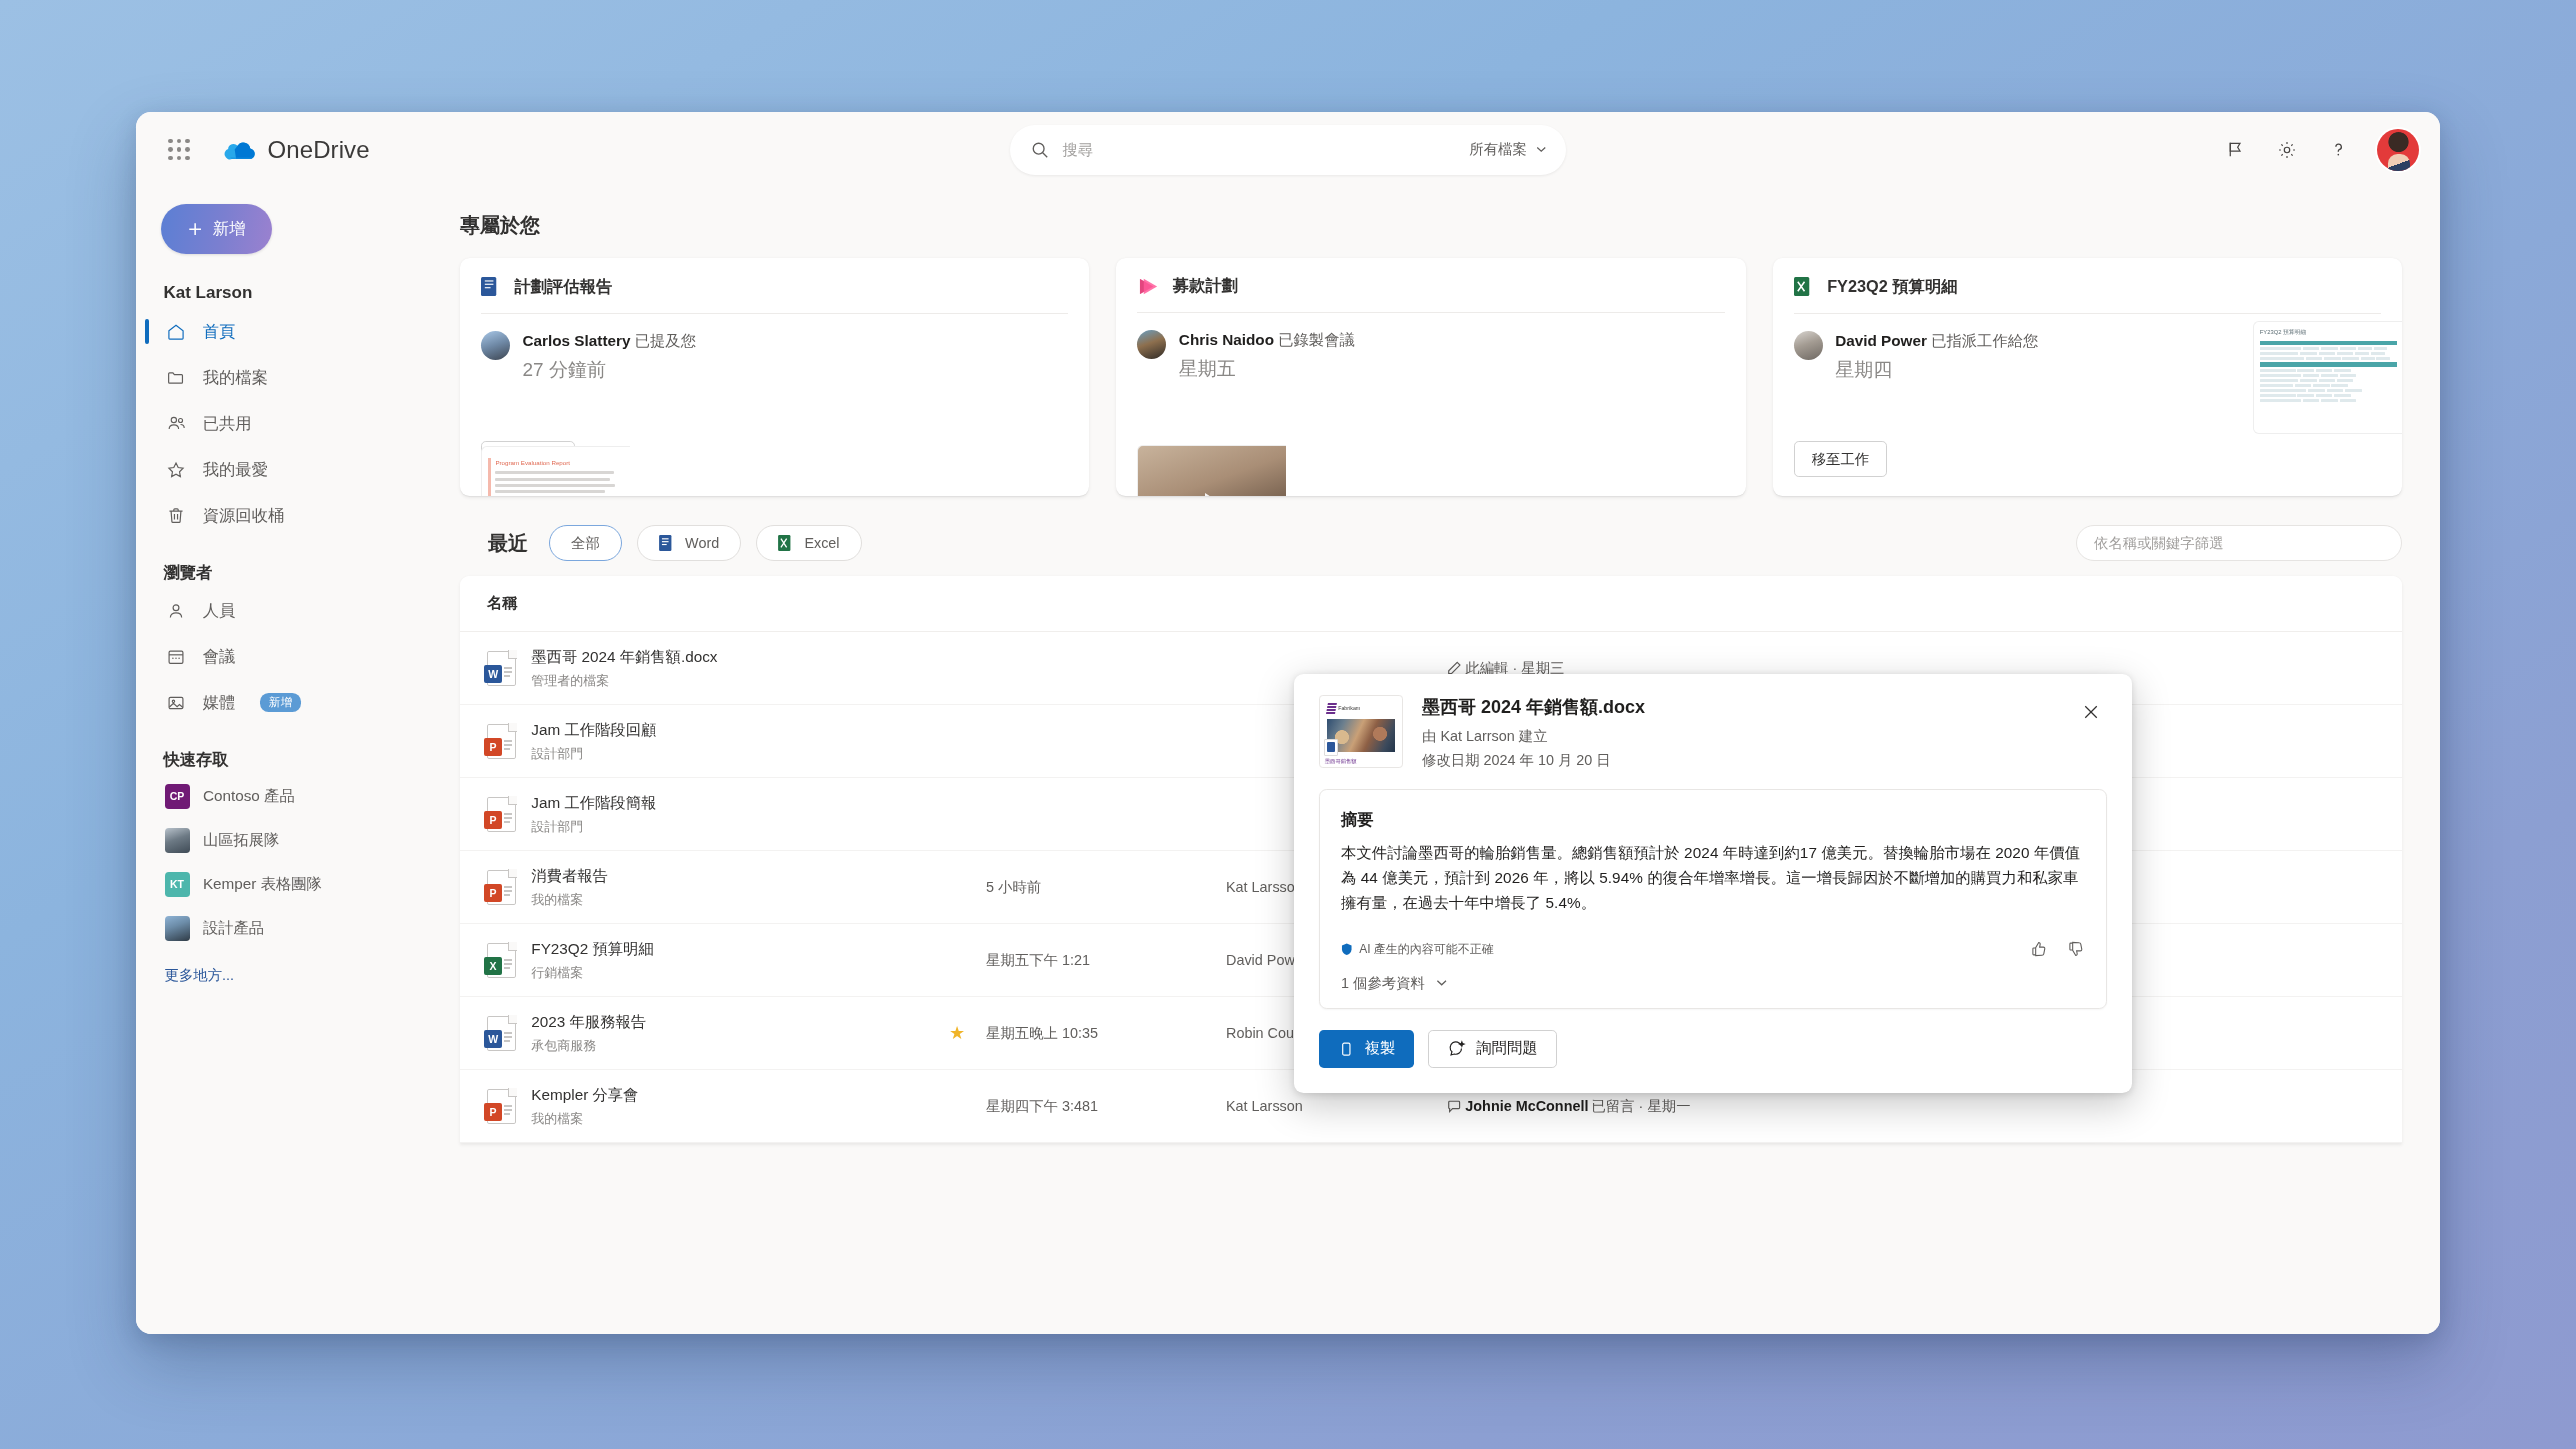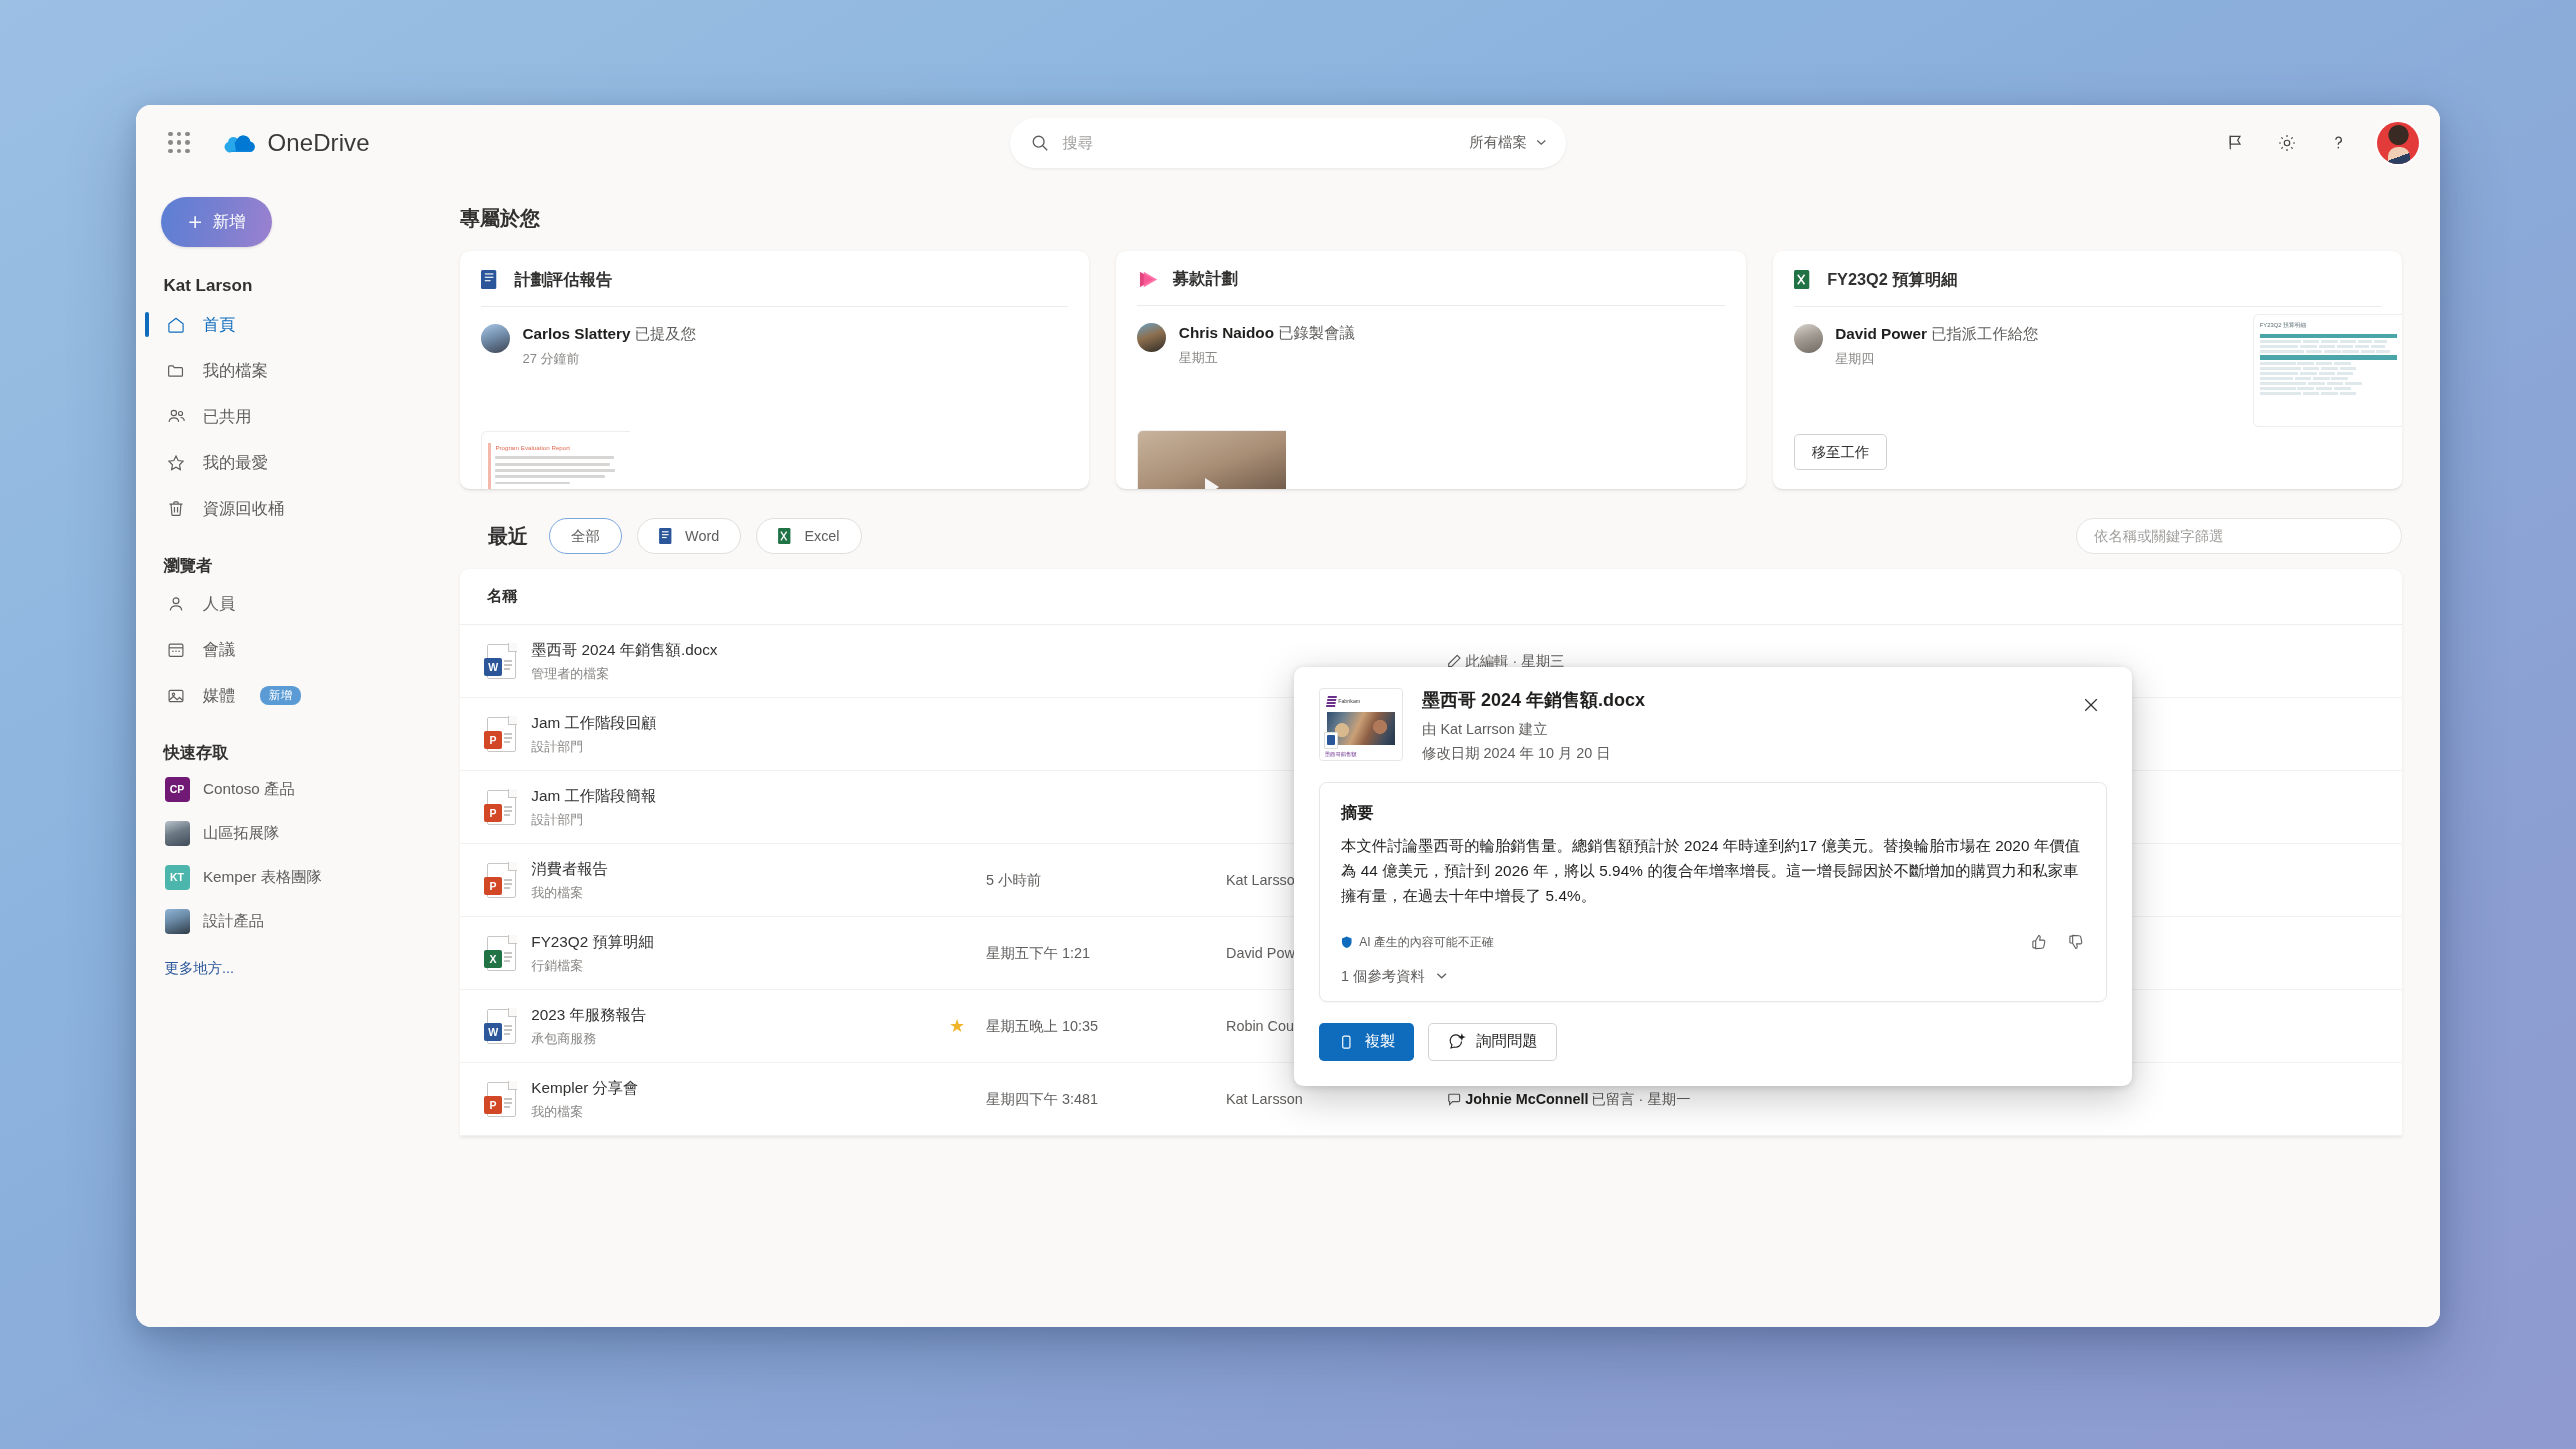--- a/index.html
+++ b/index.html
@@ -10,21 +10,21 @@
     overflow: hidden;
   }
   body {
     background: linear-gradient(150deg, #9cc0e4 0%, #8cb4de 32%, #8ba9d8 58%, #8c9fd2 78%, #8e9ad0 100%);
     position: relative;
   }
 
   
   .app-window {
     position: absolute;
-    left: 136px; top: 105px;
+    left: 136px; top: 112px;
     width: 2304px; height: 1222px;
     background: #faf9f8;
     border-radius: 15.3px;
     box-shadow: 0 29px 67px rgba(30,50,90,.30), 0 5.8px 21px rgba(30,50,90,.18);
     overflow: hidden;
     display: flex;
     flex-direction: column;
   }
 
   
@@ -205,21 +205,21 @@
     position: relative;
     overflow: hidden;
   }
   .card-head { display: flex; align-items: center; gap: 12.5px; padding-bottom: 15.3px; border-bottom: 1px solid #edebe9; }
   .card-title { font-size: 16.3px; color: #323130; font-weight: 600; }
   .card-body { display: flex; padding-top: 17px; }
   .card-actor { display: flex; gap: 12.5px; }
   .card-avatar { width: 29px; height: 29px; border-radius: 50%; flex: 0 0 29px; overflow: hidden; position: relative;}
   .actor-line { font-size: 15.3px; color: #605e5c; }
   .actor-line b { color: #201f1e; font-weight: 600; }
-  .actor-time { font-size: 13px; color: #8a8886; margin-top: 4.8px; }
+  .actor-time { font-size: 19px; color: #8a8886; margin-top: 4.8px; }
   .card-btn {
     position: absolute; left: 21px; bottom: 19px;
     height: 36px; padding: 0 17px;
     border: 1px solid #d1d1d1; border-radius: 4.8px;
     background: #fff; color: #323130;
     font-size: 14.4px; font-family: inherit; cursor: pointer;
   }
   .card-thumb {
     position: absolute; right: 0px; top: 63px;
     width: 149px; height: 113px;

